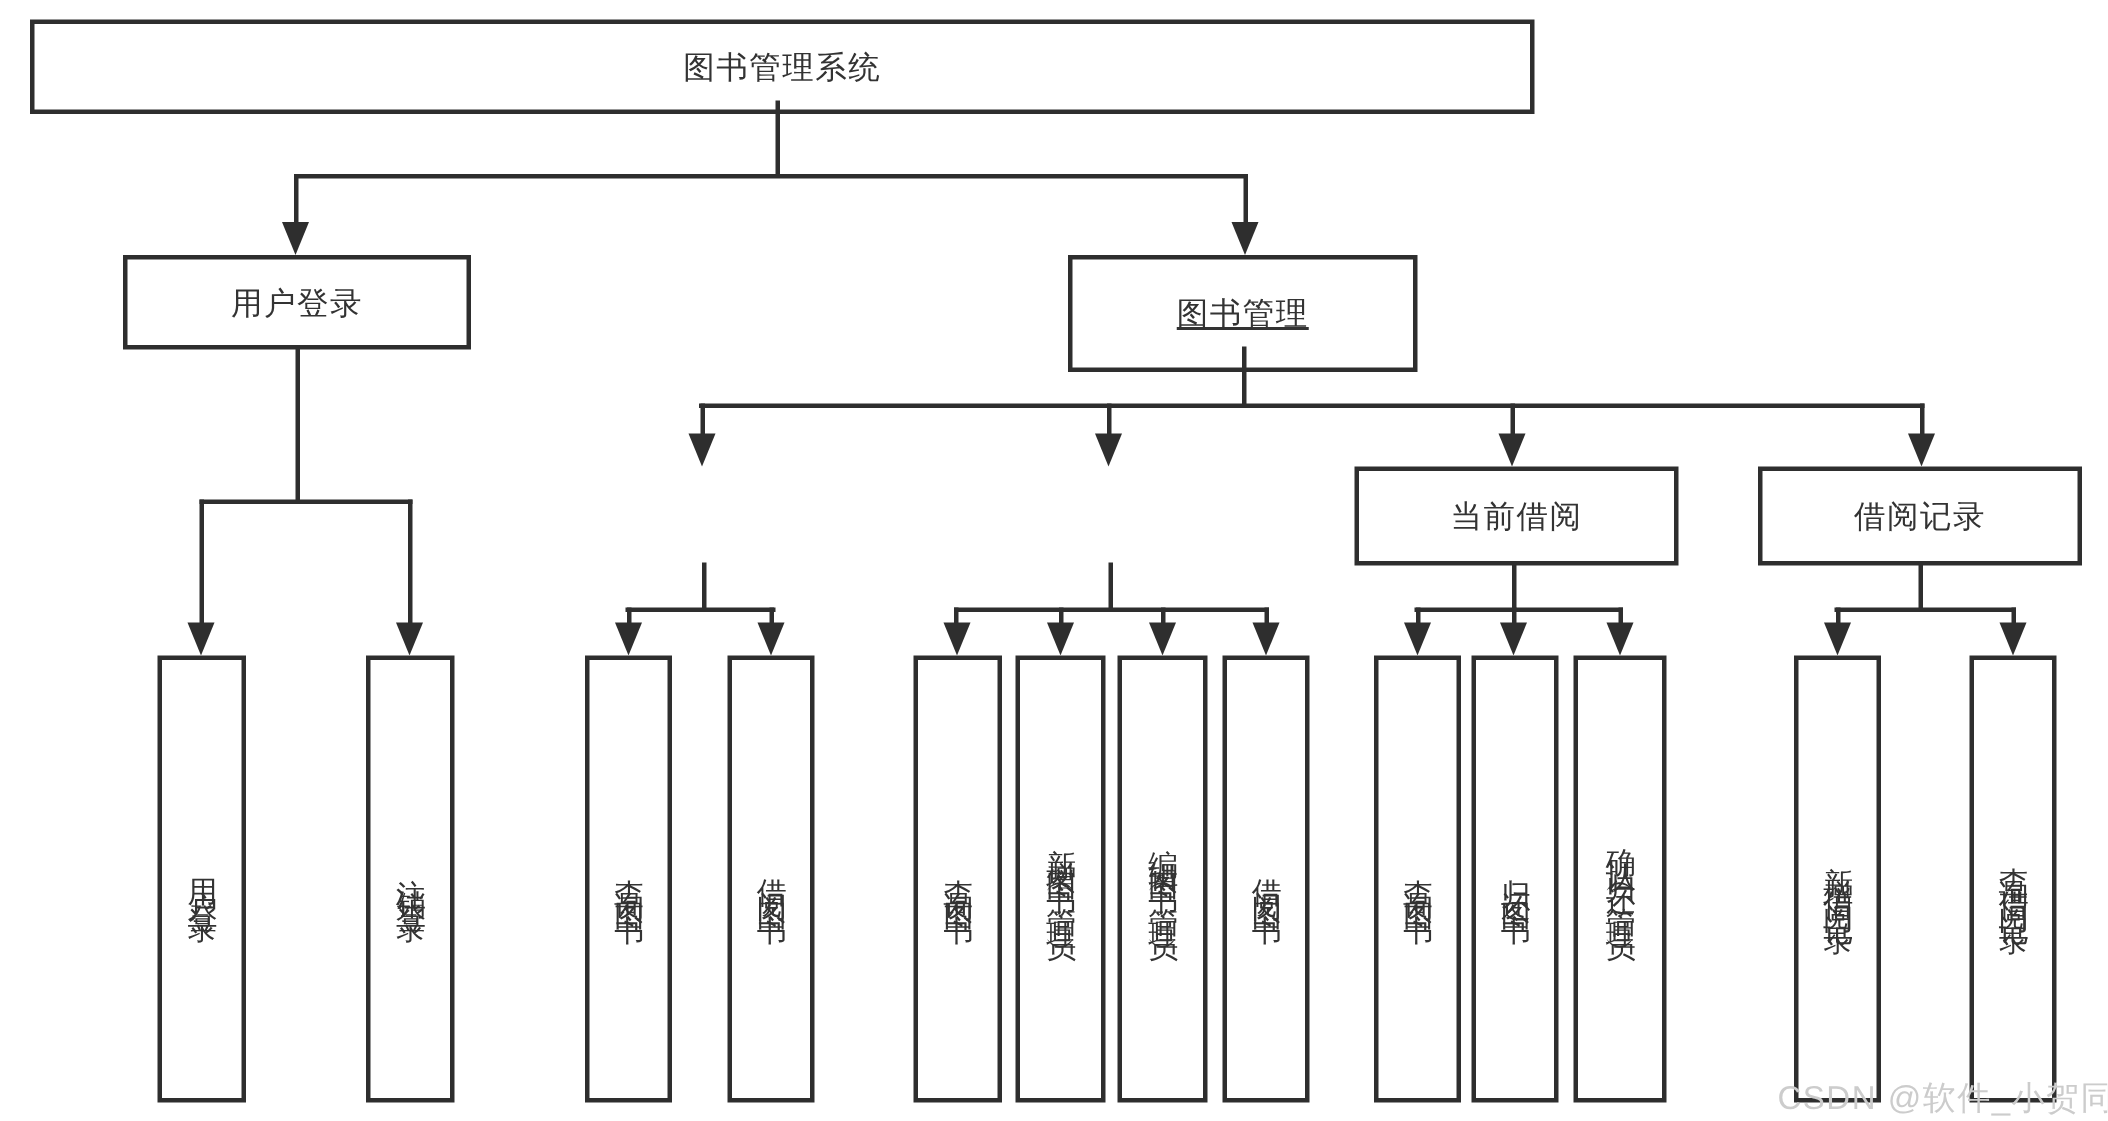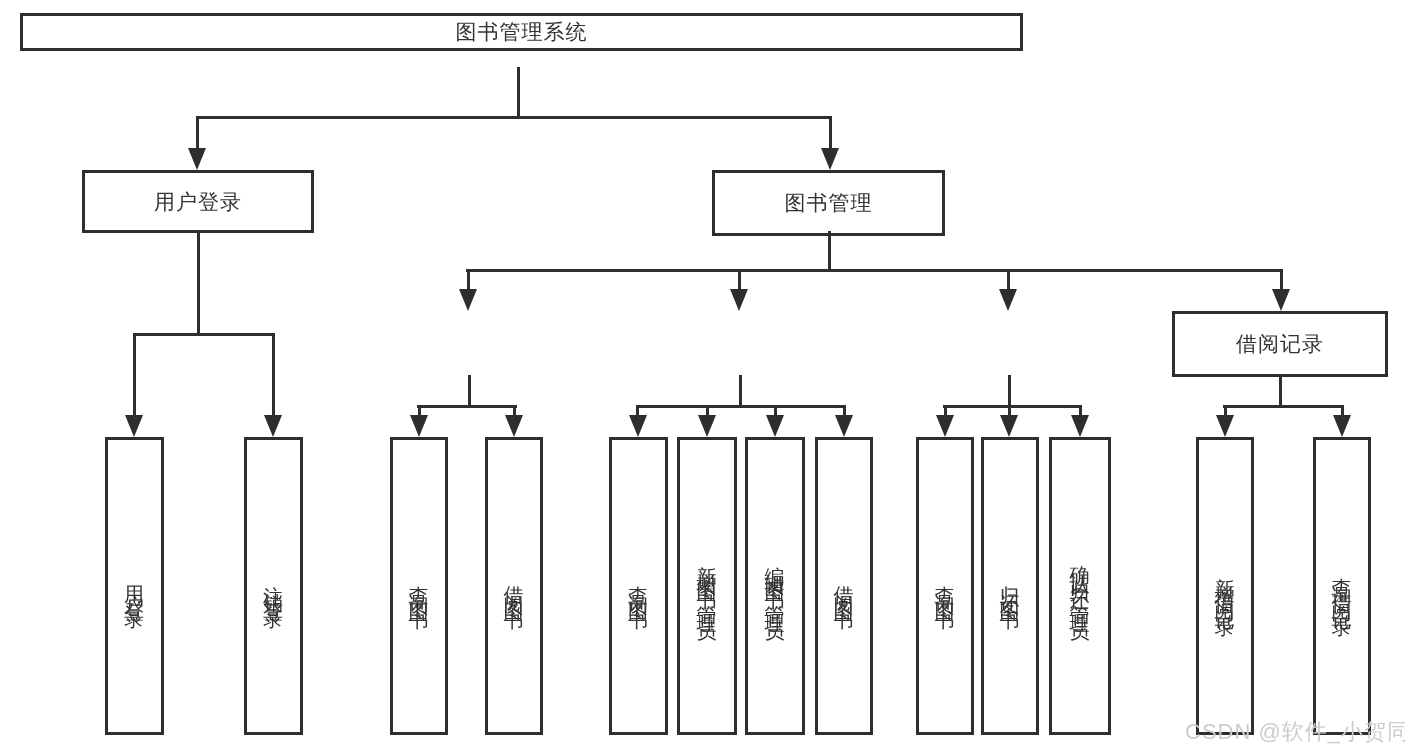--- a/index.html
+++ b/index.html
@@ -56,35 +56,35 @@
     letter-spacing: 1px;
     z-index: 10;
     white-space: nowrap;
   }
 </style>
 </head>
 <body>
 
 <div id="canvas">
 
-  <div class="node" style="left:20px; top:13px; width:1003px; height:38px;">
+  <div class="node" style="left:20px; top:13px; width:1003px; height:63px;">
     <span>图书管理系统</span>
   </div>
 
   <div class="vline" style="left:517px; top:67px; height:51px;"></div>
   <div class="hline" style="left:196px; top:116px; width:636px;"></div>
   <div class="vline" style="left:196px; top:116px; height:34px;"></div>
   <div class="arrow" style="left:188px; top:148px;"></div>
   <div class="vline" style="left:829px; top:116px; height:34px;"></div>
   <div class="arrow" style="left:821px; top:148px;"></div>
 
   <div class="node" style="left:82px; top:170px; width:232px; height:63px;">
     <span>用户登录</span>
   </div>
-  <div class="node" style="left:712px; top:170px; width:233px; height:66px;">
+  <div class="node" style="left:712px; top:170px; width:233px; height:78px;text-decoration:underline;">
     <span>图书管理</span>
   </div>
 
   <div class="vline" style="left:197px; top:231px; height:104px;"></div>
   <div class="hline" style="left:133px; top:333px; width:142px;"></div>
   <div class="vline" style="left:133px; top:333px; height:83px;"></div>
   <div class="arrow" style="left:125px; top:415px;"></div>
   <div class="vline" style="left:272px; top:333px; height:83px;"></div>
   <div class="arrow" style="left:264px; top:415px;"></div>
 
@@ -92,20 +92,23 @@
   <div class="hline" style="left:466px; top:269px; width:817px;"></div>
   <div class="vline" style="left:467px; top:269px; height:22px;"></div>
   <div class="arrow" style="left:459px; top:289px;"></div>
   <div class="vline" style="left:738px; top:269px; height:22px;"></div>
   <div class="arrow" style="left:730px; top:289px;"></div>
   <div class="vline" style="left:1007px; top:269px; height:22px;"></div>
   <div class="arrow" style="left:999px; top:289px;"></div>
   <div class="vline" style="left:1280px; top:269px; height:22px;"></div>
   <div class="arrow" style="left:1272px; top:289px;"></div>
 
+  <div class="node" style="left:903px; top:311px; width:216px; height:66px;">
+    <span>当前借阅</span>
+  </div>
   <div class="node" style="left:1172px; top:311px; width:216px; height:66px;">
     <span>借阅记录</span>
   </div>
 
   <div class="vline" style="left:468px; top:375px; height:33px;"></div>
   <div class="hline" style="left:417px; top:405px; width:100px;"></div>
   <div class="vline" style="left:418px; top:405px; height:12px;"></div>
   <div class="arrow" style="left:410px; top:415px;"></div>
   <div class="vline" style="left:513px; top:405px; height:12px;"></div>
   <div class="arrow" style="left:505px; top:415px;"></div>

